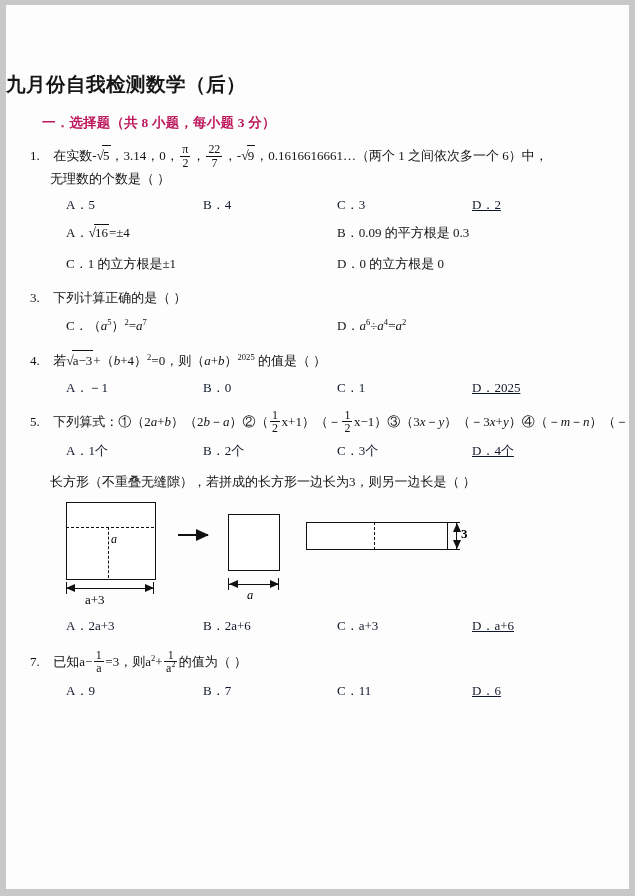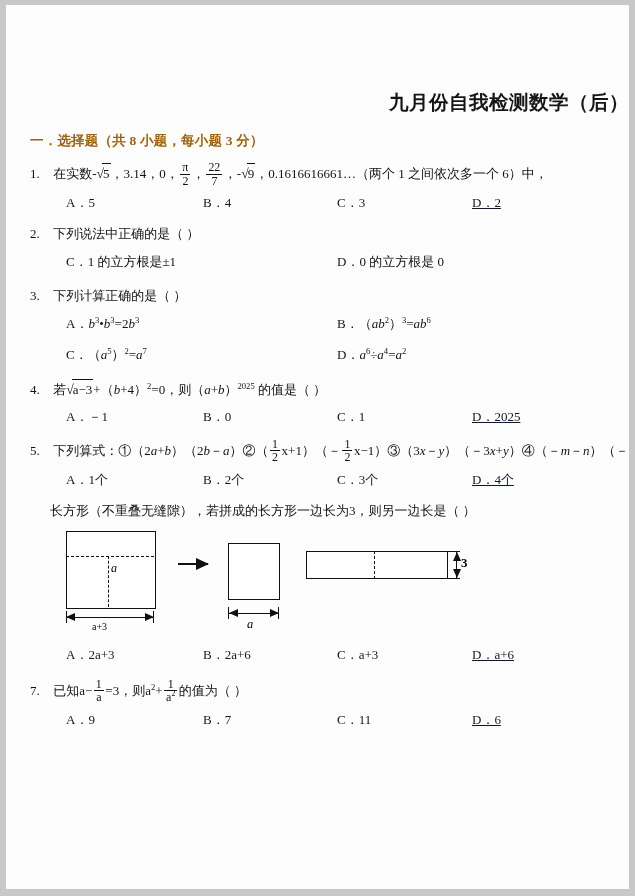--- a/index.html
+++ b/index.html
@@ -23,34 +23,34 @@
     overflow: hidden;
   }
   #inner {
     position: absolute;
     left: 0; top: 0;
     width: 623px;
     height: 884px;
     padding: 0;
   }
   .title {
-    text-align: right;
+    text-align: left;
     font-size: 19.5px;
     font-weight: bold;
     letter-spacing: 0.5px;
-    margin-top: 84px;
+    margin-top: 66px;
     color: #161616;
     font-family: "Liberation Serif", "DejaVu Serif", serif;
   }
   .section-head {
     font-size: 13.5px;
     font-weight: bold;
     margin-top: 16px;
-    margin-left: 24px;
-    color: #a16207;
+    margin-left: 36px;
+    color: #be185d;
     letter-spacing: 0.2px;
   }
   .q {
     margin-left: 24px;
     margin-right: 18px;
     margin-top: 11px;
     font-size: 13px;
     color: #121212;
     line-height: 1.55;
   }
@@ -168,22 +168,22 @@
   }
   .dim-big:before { left: 0; border-right: 9px solid #111; }
   .dim-big:after { right: 0; border-left: 9px solid #111; }
   .tick {
     position: absolute;
     width: 1.3px;
     background: #111;
   }
   .lbl-ap3 {
     position: absolute;
-    left: 50px; top: 92px;
-    font-size: 10px;
+    left: 43px; top: 92px;
+    font-size: 13px;
   }
   .arrow-mid {
     position: absolute;
     left: 136px; top: 34px;
     width: 30px; height: 2px;
     background: #111;
   }
   .arrow-mid:after {
     content: "";
     position: absolute;
@@ -267,48 +267,45 @@
 
   <div class="title">九月份自我检测数学（后）</div>
 
   <div class="section-head">一．选择题（共 8 小题，每小题 3 分）</div>
 
   <div class="q">
     <span class="qline">
       <span class="qnum">1.</span>
       <span>在实数</span><span class="sqrt">-<span class="rad">√</span><span class="body">5</span></span><span>，3.14，0，</span><span class="frac"><span class="num">π</span><span class="den">2</span></span><span>，</span><span class="frac"><span class="num">22</span><span class="den">7</span></span><span>，</span><span class="sqrt">-<span class="rad">√</span><span class="body">9</span></span><span>，0.1616616661…（两个 1 之间依次多一个 6）中，</span>
     </span>
+    <span class="qline">
+      <span class="indent"></span><span>无理数的个数是（      ）</span>
+    </span>
   </div>
   <div class="opts">
     <span class="op op0">A．5</span>
     <span class="op op1">B．4</span>
     <span class="op op2">C．3</span>
     <span class="op op3">D．2</span>
   </div>
 
-  <div class="q">
-    <span class="qline">
-      <span class="qnum">2.</span>
-      <span>下列说法中正确的是（      ）</span>
-    </span>
+  <div class="opts2">
+    <span class="op opA">A．<span class="sqrt"><span class="rad">√</span><span class="body">16</span></span><span>=±4</span></span>
+    <span class="op opB">B．0.09 的平方根是 0.3</span>
   </div>
   <div class="opts2">
     <span class="op opA">C．1 的立方根是±1</span>
     <span class="op opB">D．0 的立方根是 0</span>
   </div>
 
   <div class="q">
     <span class="qline">
       <span class="qnum">3.</span>
       <span>下列计算正确的是（      ）</span>
     </span>
-  </div>
-  <div class="opts2">
-    <span class="op opA">A．<i class="v">b</i><sup>3</sup>•<i class="v">b</i><sup>3</sup>=2<i class="v">b</i><sup>3</sup></span>
-    <span class="op opB">B．（<i class="v">ab</i><sup>2</sup>）<sup>3</sup>=<i class="v">ab</i><sup>6</sup></span>
   </div>
   <div class="opts2">
     <span class="op opA">C．（<i class="v">a</i><sup>5</sup>）<sup>2</sup>=<i class="v">a</i><sup>7</sup></span>
     <span class="op opB">D．<i class="v">a</i><sup>6</sup>÷<i class="v">a</i><sup>4</sup>=<i class="v">a</i><sup>2</sup></span>
   </div>
 
   <div class="q">
     <span class="qline">
       <span class="qnum">4.</span>
       <span>若</span><span class="sqrt"><span class="rad">√</span><span class="body">a−3</span></span><span>+（</span><i class="v">b</i><span>+4）</span><sup>2</sup><span>=0，则（</span><i class="v">a</i>+<i class="v">b</i><span>）</span><sup>2025</sup><span> 的值是（      ）</span>

